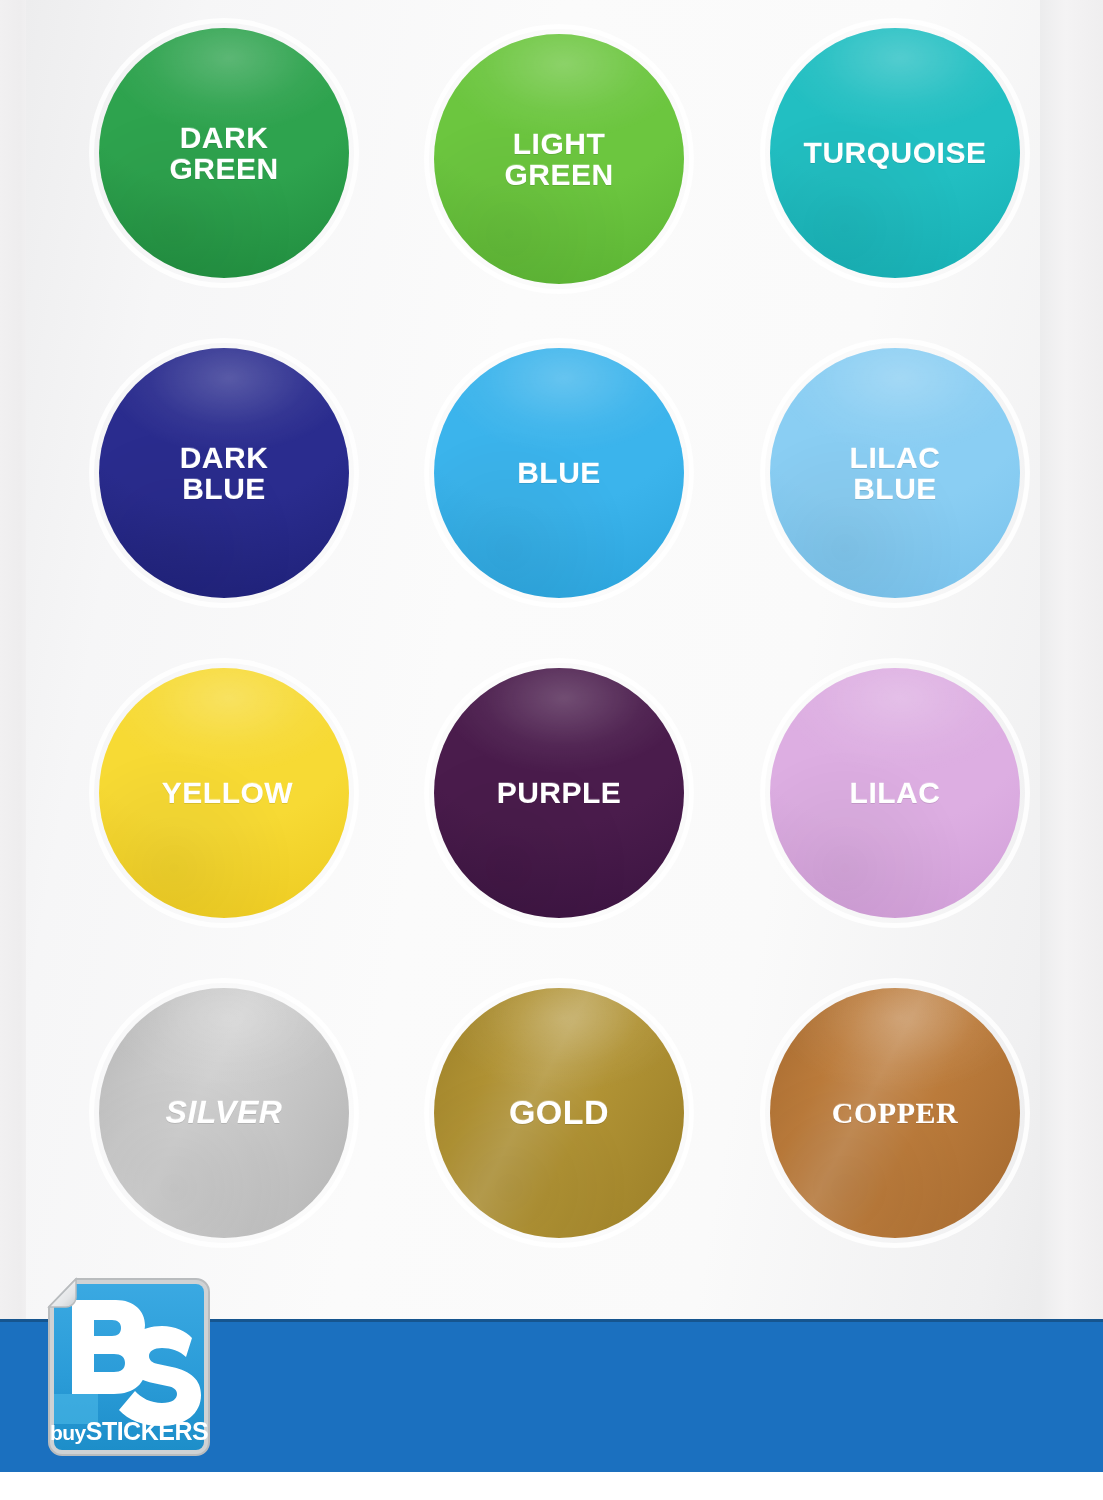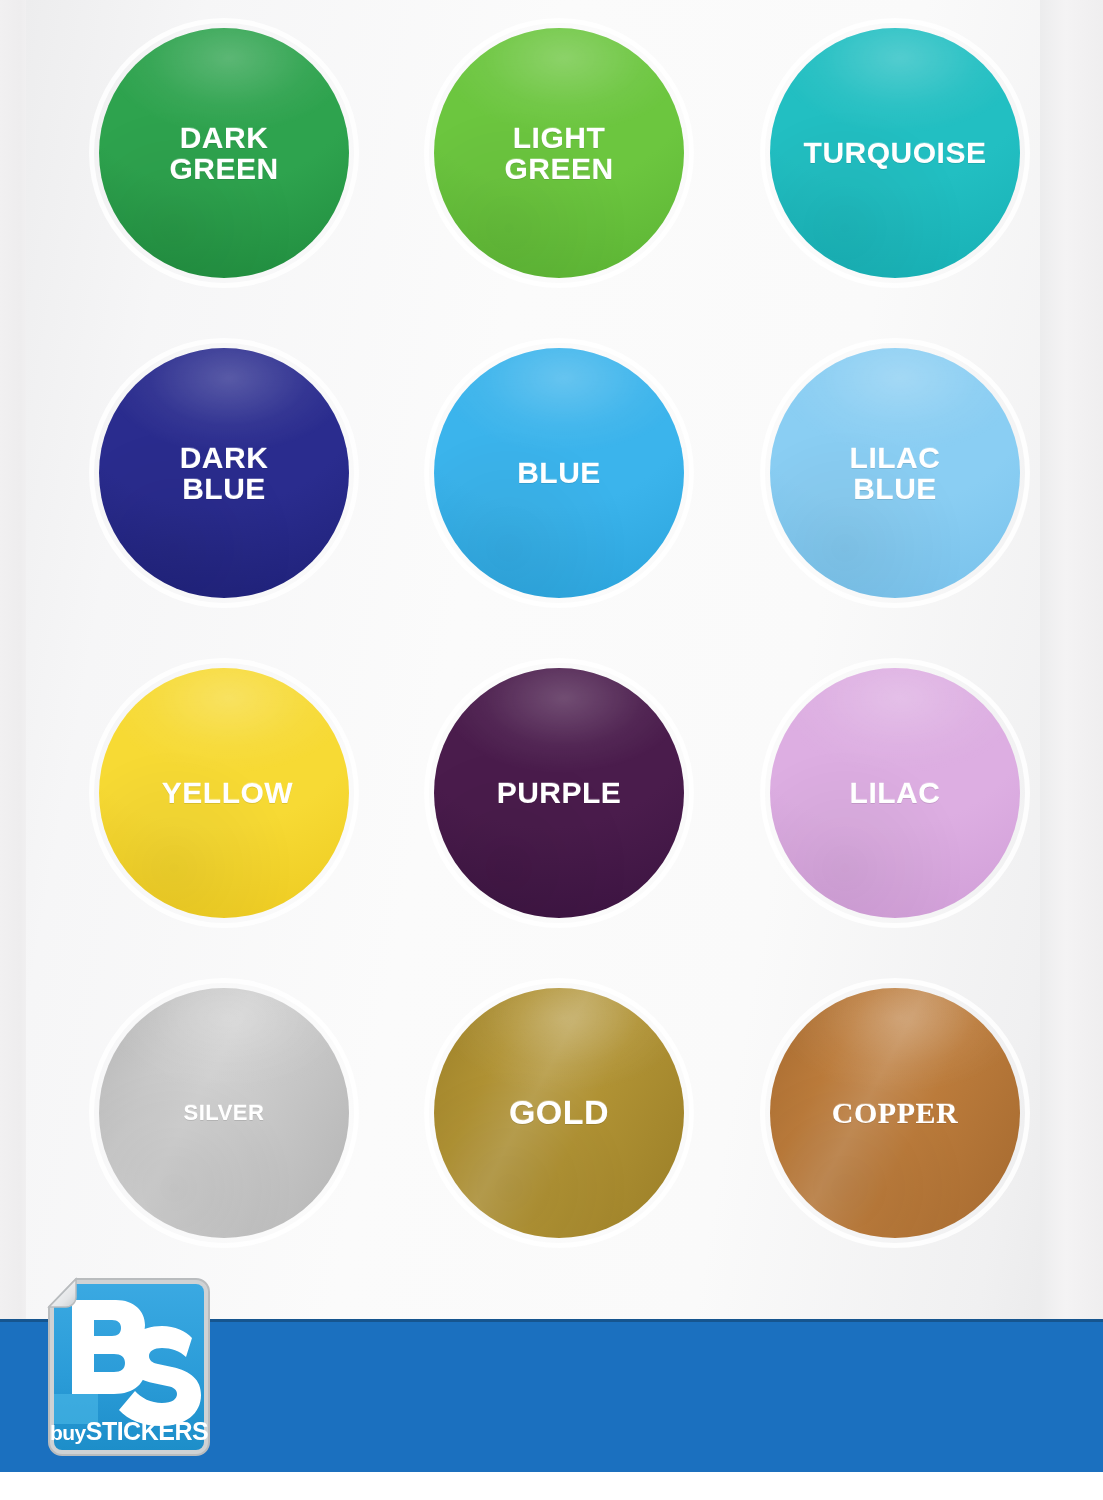--- a/index.html
+++ b/index.html
@@ -120,21 +120,21 @@
 
   <div id="dots">
       <div class="dot" style="left: 99px; top: 28px; width: 250px; height: 250px; background: radial-gradient(120% 95% at 46% 18%, rgb(46, 163, 78) 0%, rgb(46, 163, 78) 48%, rgb(31, 138, 61) 100%);">
         <div class="ring"></div>
         <div class="gloss"></div>
         <div class="lbl" style="color: rgb(255, 255, 255); font-size: 30px; position: relative; z-index: 2;">
           <div>DARK</div>
           <div>GREEN</div>
         </div>
       </div>
-      <div class="dot" style="left: 434px; top: 28px; width: 250px; height: 250px; background: radial-gradient(120% 95% at 46% 18%, rgb(108, 198, 63) 0%, rgb(108, 198, 63) 48%, rgb(90, 178, 51) 100%);">
+      <div class="dot" style="left: 434px; top: 34px; width: 250px; height: 250px; background: radial-gradient(120% 95% at 46% 18%, rgb(108, 198, 63) 0%, rgb(108, 198, 63) 48%, rgb(90, 178, 51) 100%);">
         <div class="ring"></div>
         <div class="gloss"></div>
         <div class="lbl" style="color: rgb(255, 255, 255); font-size: 30px; position: relative; z-index: 2;">
           <div>LIGHT</div>
           <div>GREEN</div>
         </div>
       </div>
       <div class="dot" style="left: 770px; top: 28px; width: 250px; height: 250px; background: radial-gradient(120% 95% at 46% 18%, rgb(34, 191, 194) 0%, rgb(34, 191, 194) 48%, rgb(22, 174, 179) 100%);">
         <div class="ring"></div>
         <div class="gloss"></div>
@@ -182,21 +182,21 @@
       <div class="dot" style="left: 770px; top: 668px; width: 250px; height: 250px; background: radial-gradient(120% 95% at 46% 18%, rgb(221, 174, 226) 0%, rgb(221, 174, 226) 48%, rgb(207, 156, 214) 100%);">
         <div class="ring"></div>
         <div class="gloss"></div>
         <div class="lbl" style="color: rgb(255, 255, 255); font-size: 30px; position: relative; z-index: 2;">
           <div>LILAC</div>
         </div>
       </div>
       <div class="dot" style="left: 99px; top: 988px; width: 250px; height: 250px; background: linear-gradient(118deg, rgb(180, 180, 180) 0%, rgb(201, 201, 201) 26%, rgba(255, 255, 255, 0.133) 41%, rgb(201, 201, 201) 58%, rgb(180, 180, 180) 100%), rgb(201, 201, 201);">
         <div class="ring"></div>
         <div class="gloss"></div>
-        <div class="lbl" style="color: rgb(255, 255, 255); font-size: 22px; position: relative; z-index: 2;">
+        <div class="lbl" style="color: rgb(255, 255, 255); font-size: 32px; position: relative; z-index: 2; font-style: italic;">
           <div>SILVER</div>
         </div>
       </div>
       <div class="dot" style="left: 434px; top: 988px; width: 250px; height: 250px; background: linear-gradient(118deg, rgb(154, 126, 39) 0%, rgb(176, 146, 52) 26%, rgba(255, 255, 255, 0.133) 41%, rgb(176, 146, 52) 58%, rgb(154, 126, 39) 100%), rgb(176, 146, 52);">
         <div class="ring"></div>
         <div class="gloss"></div>
         <div class="lbl" style="color: rgb(255, 255, 255); font-size: 34px; position: relative; z-index: 2;">
           <div>GOLD</div>
         </div>
       </div>

